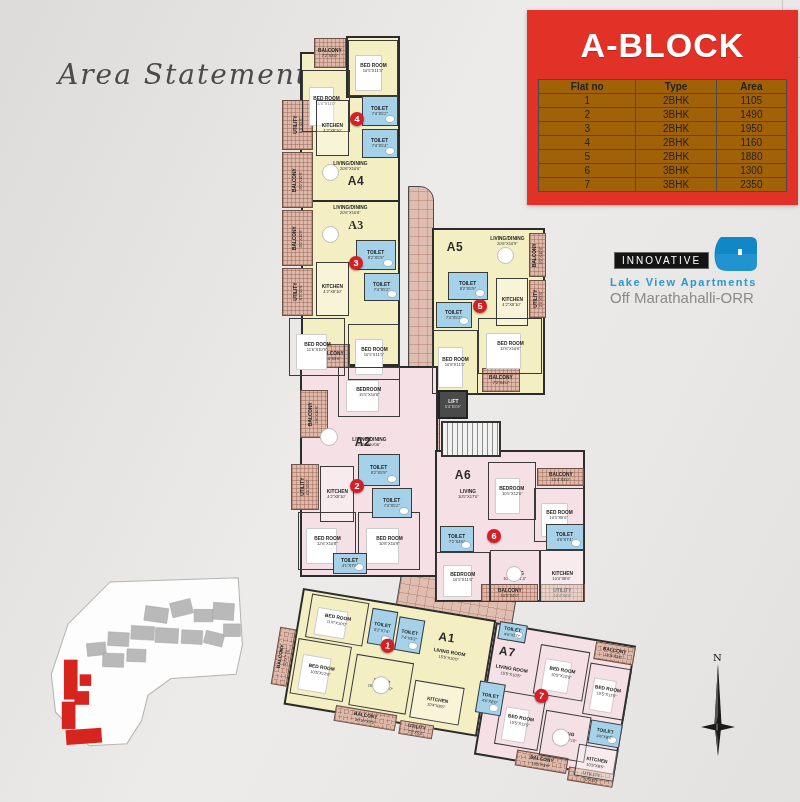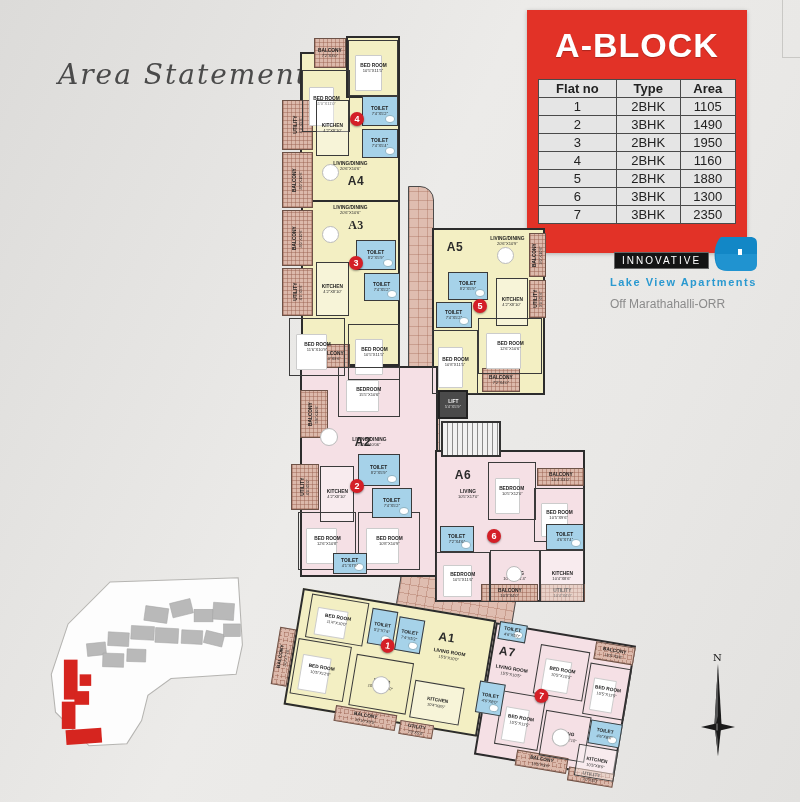--- a/index.html
+++ b/index.html
@@ -7,38 +7,38 @@
        font-family:"Liberation Sans",sans-serif;
        background:linear-gradient(115deg,#dcdbd9 0%,#ecebe9 45%,#e9e8e6 70%,#e2e1df 100%)}
   .edge-v{position:absolute;left:782px;top:0;width:1px;height:57px;background:#c9c8c5}
   .edge-h{position:absolute;left:782px;top:57px;width:18px;height:1px;background:#c9c8c5}
 
   
   .script-title{position:absolute;left:58px;top:58px;font-family:"DejaVu Serif",serif;
     font-style:italic;font-size:28px;color:#4a4a4a;letter-spacing:2px}
 
   
-  .ablock{position:absolute;left:527px;top:10px;width:220px;background:#e23227;
-    padding:8px 11px 29px;box-sizing:border-box;box-shadow:0 1px 4px rgba(0,0,0,.25)}
+  .ablock{position:absolute;left:527px;top:10px;width:271px;background:#e23227;
+    padding:8px 11px 13px;box-sizing:border-box;box-shadow:0 1px 4px rgba(0,0,0,.25)}
   .ablock-title{color:#fff;font-size:34px;font-weight:bold;text-align:center;
     letter-spacing:1px;margin:8px 0 14px;text-shadow:0 1px 1px rgba(0,0,0,.25)}
-  .flats{width:100%;border-collapse:collapse;background:#e5e5e5;font-size:13px;color:#222}
+  .flats{width:100%;border-collapse:collapse;background:#a16207;font-size:10px;color:#222}
   .flats th,.flats td{border:1px solid #4a4a4a;text-align:center;padding:1px 2px;font-weight:normal}
   .flats th{font-weight:bold}
 
   
   .logo{position:absolute;left:610px;top:234px;width:166px;}
   .logo-top{position:relative;height:40px}
   .innovative{position:absolute;left:4px;top:18px;background:#141414;color:#fff;
     font-size:10px;letter-spacing:2px;padding:2px 7px;border:1px solid #666}
   .leaf{position:absolute;right:18px;top:0}
   .aquafront{font-family:"DejaVu Serif",serif;font-style:italic;font-weight:bold;
     font-size:29px;color:#161616;margin-top:-2px;letter-spacing:1px}
   .lakeview{color:#2a99d0;font-weight:bold;font-size:11px;letter-spacing:1.5px;margin-top:2px}
-  .offmara{color:#8b8b8b;font-size:12px;margin-top:9px}
+  .offmara{color:#8b8b8b;font-size:15px;margin-top:1px}
 
   
   #plan,#plan-lower{position:absolute}
   #plan{inset:0}
   #plan-lower{left:303px;top:588px;width:340px;height:150px;
     transform:rotate(9.5deg);transform-origin:0 0}
   .item{position:absolute;box-sizing:border-box;display:flex;align-items:center;
     justify-content:center;text-align:center}
   .lbl{display:flex;flex-direction:column;align-items:center;position:relative;z-index:2;line-height:1.1}
   .vert .lbl{transform:rotate(-90deg)}

